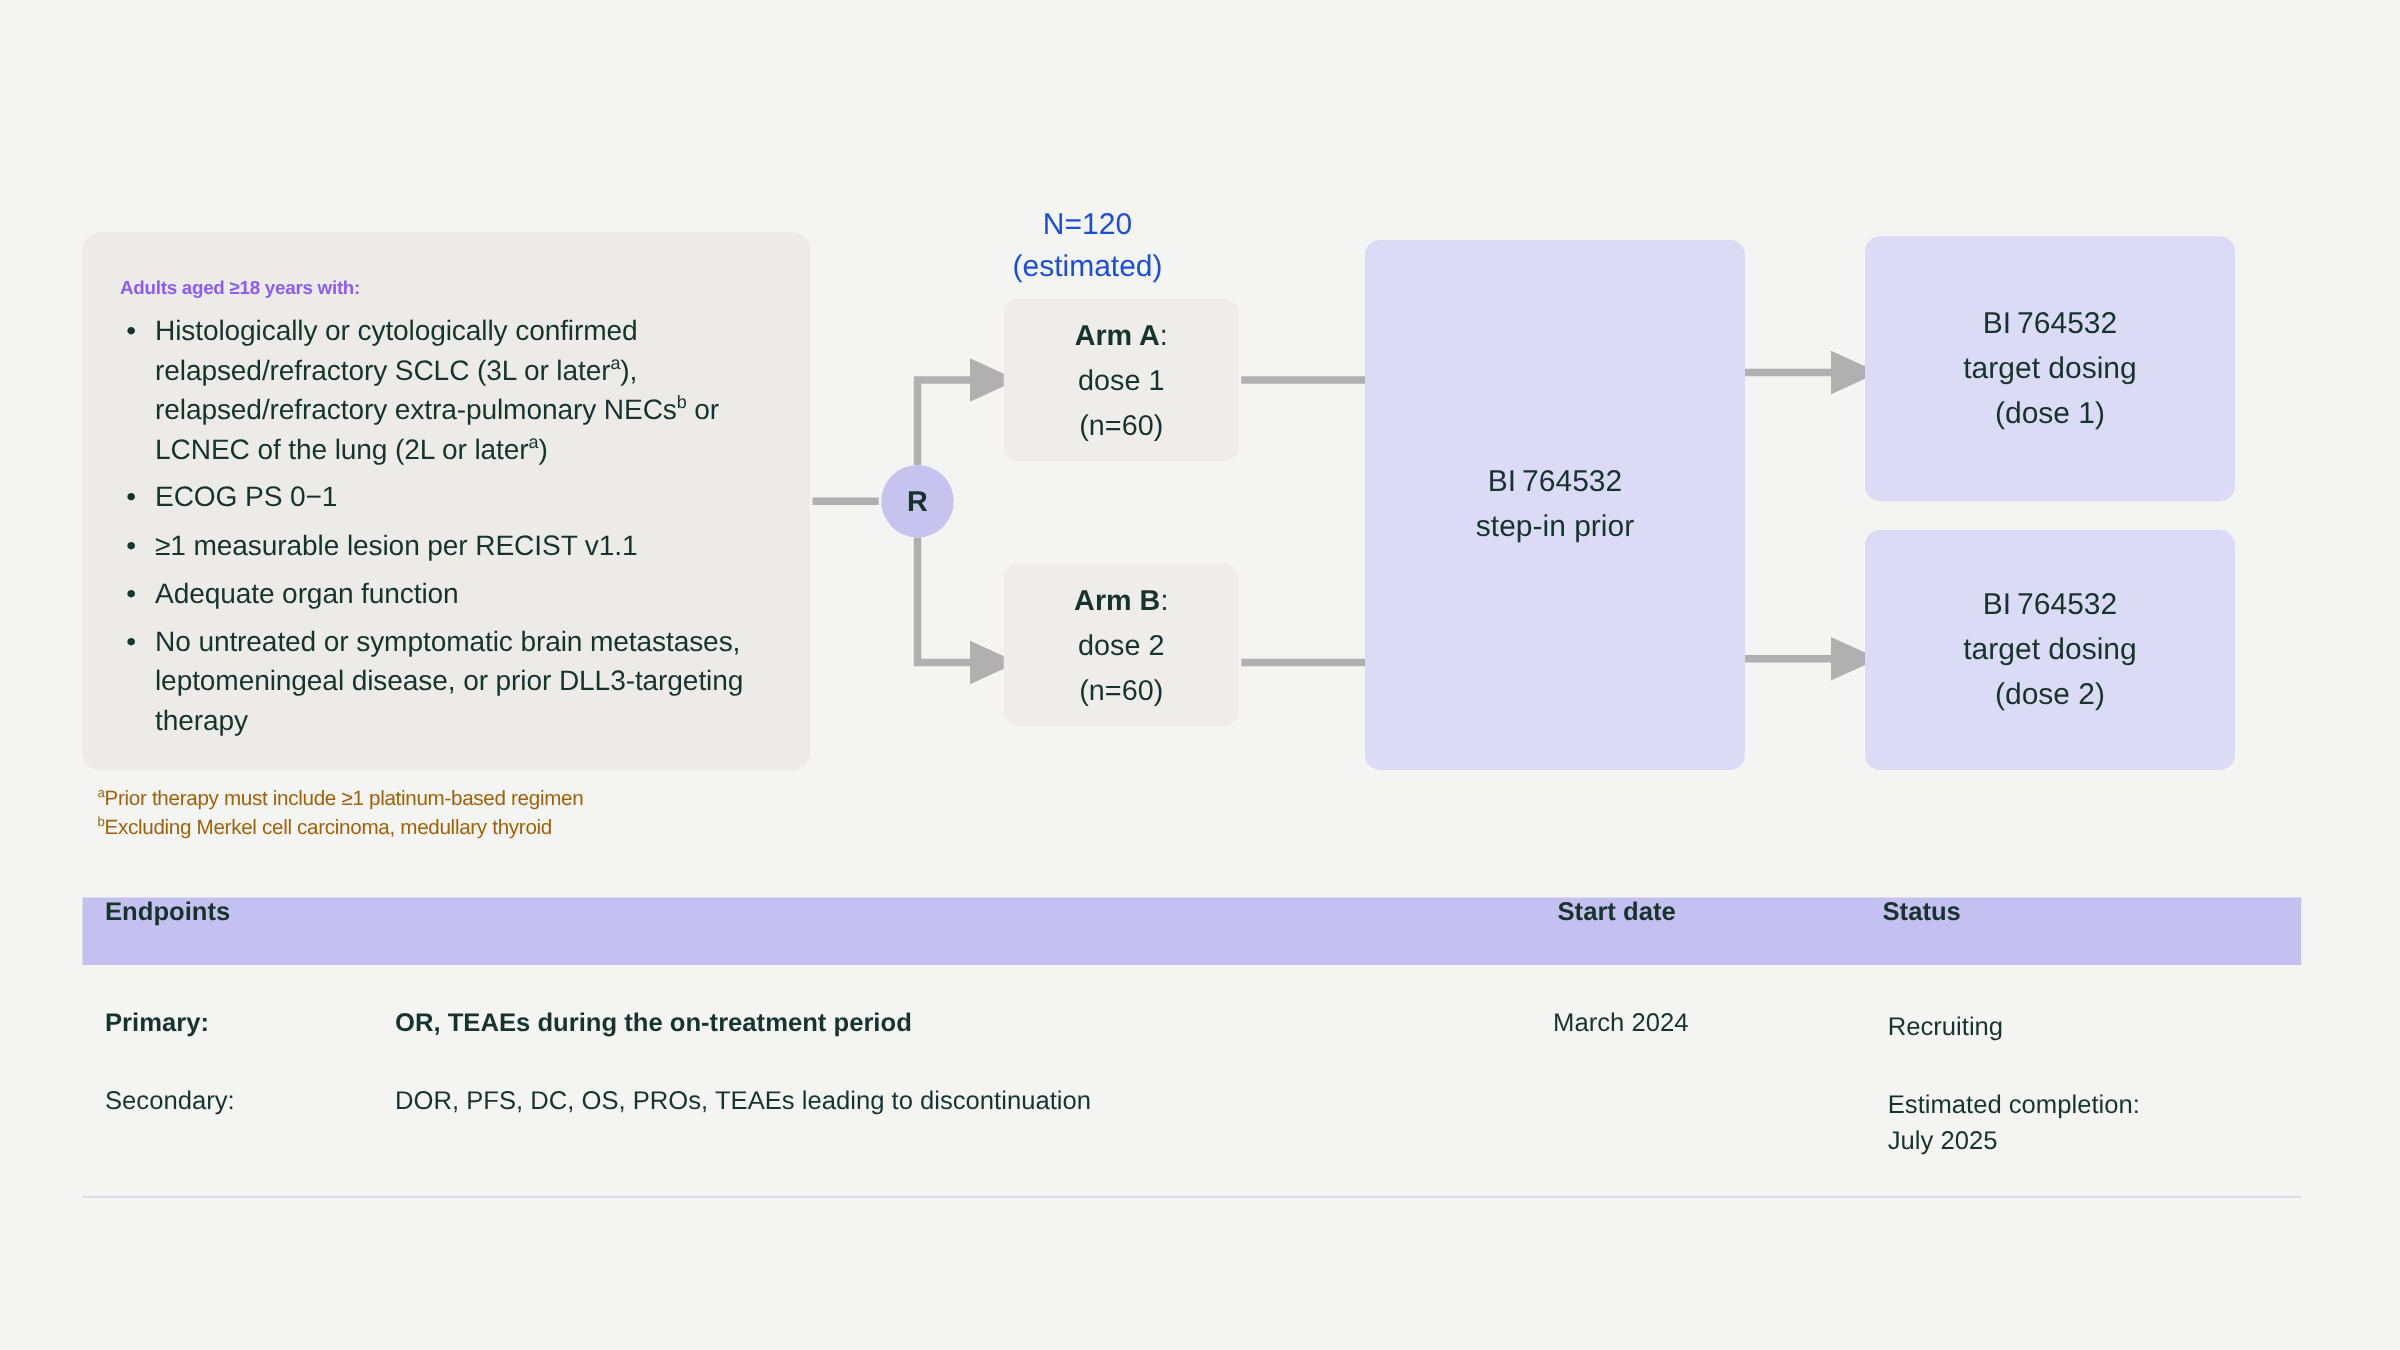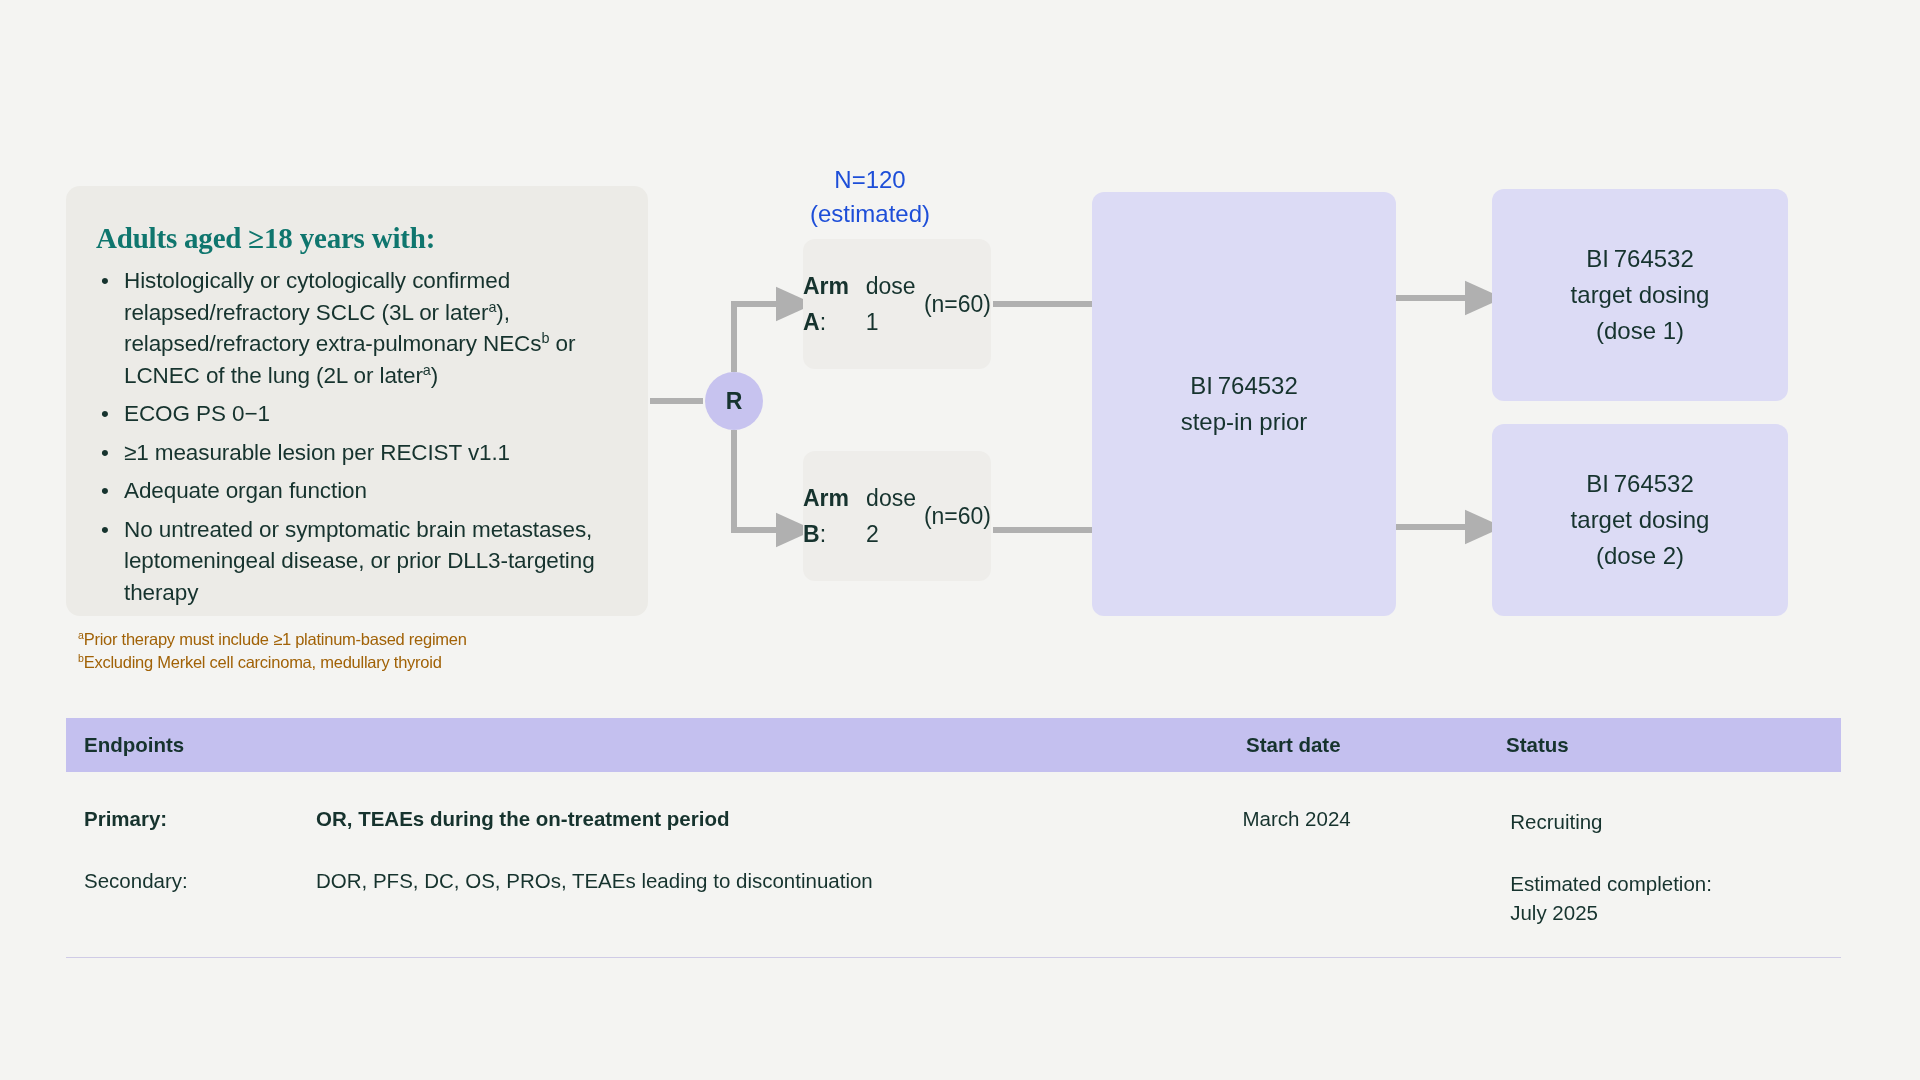--- a/index.html
+++ b/index.html
@@ -28,26 +28,25 @@
     left: 66px;
     top: 186px;
     width: 582px;
     height: 430px;
     background: #ecebe7;
     border-radius: 14px;
     box-sizing: border-box;
     padding: 36px 30px 20px 30px;
   }
   .elig-title {
-    font-size: 29px;
+    font-size: 15px;
     font-weight: bold;
     letter-spacing: -0.2px;
     margin: 0 0 10px 0;
-    color: #0f766e;
-    font-family: Liberation Serif, serif;
+    color: #8b5cf6;
   }
   .elig-list {
     margin: 0;
     padding: 0;
     list-style: none;
   }
   .elig-list li {
     position: relative;
     font-size: 22.5px;
     line-height: 31.5px;
@@ -109,21 +108,21 @@
     font-weight: bold;
     color: #16332e;
   }
 
   .arm-box {
     position: absolute;
     width: 188px;
     background: #eeedea;
     border-radius: 12px;
     display: flex;
-    flex-direction: row;
+    flex-direction: column;
     align-items: center;
     justify-content: center;
     font-size: 23px;
     line-height: 36px;
     color: #16332e;
   }
   .arm-box .arm-title { font-weight: bold; }
   .arm-box .arm-title .colon { font-weight: normal; }
   #arm-a-box { left: 803px; top: 239px; height: 130px; }
   #arm-b-box { left: 803px; top: 451px; height: 130px; }
@@ -168,21 +167,20 @@
   .table-wrap {
     position: absolute;
     left: 66px;
     top: 718px;
     width: 1775px;
   }
   .tbl-header {
     height: 54px;
     background: #c4c0ef;
     display: flex;
-    align-items: center;
     font-size: 20.5px;
     font-weight: bold;
     color: #16332e;
   }
   .col-endpoints { width: 1180px; padding-left: 18px; box-sizing: border-box; }
   .col-start     { width: 260px; }
   .col-status    { width: 335px; }
 
   .tbl-row {
     display: flex;

